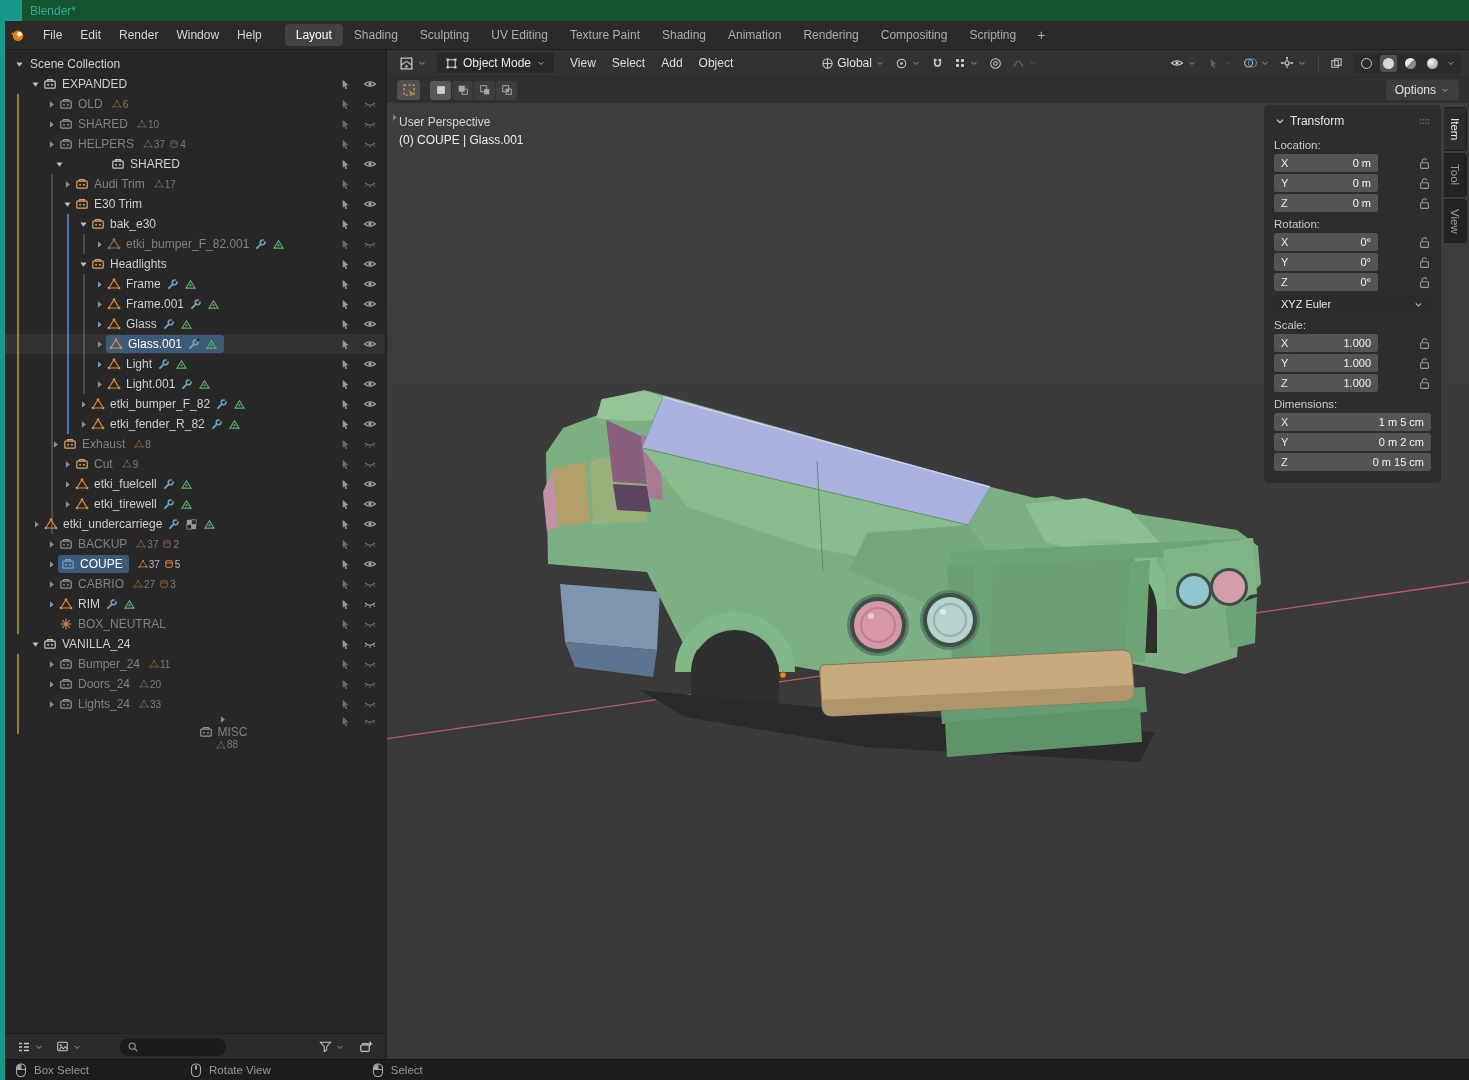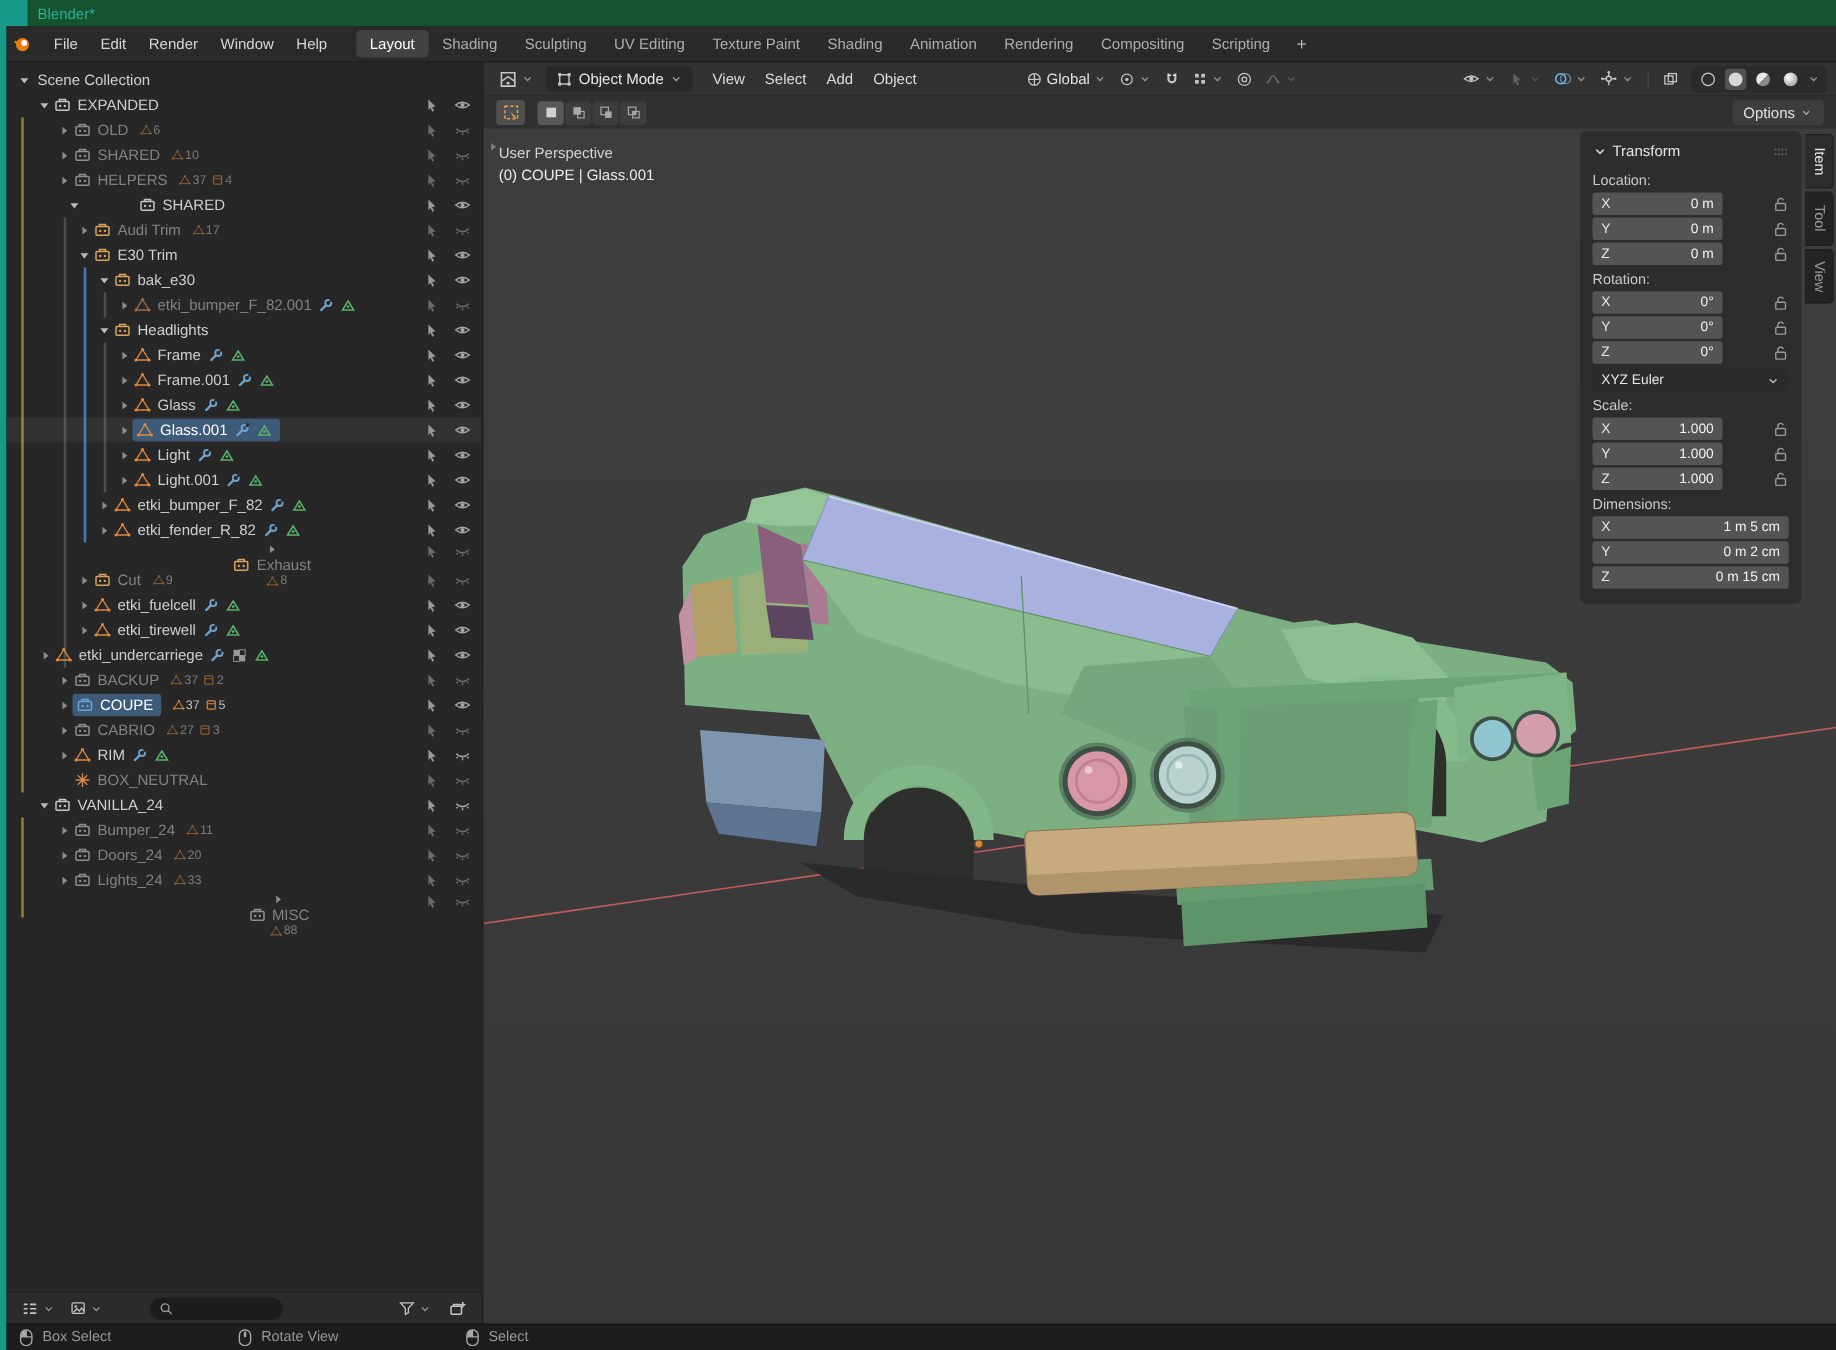--- a/index.html
+++ b/index.html
@@ -877,21 +877,21 @@
                 </svg>
               </span>
               <span style="display:flex">
                 <svg width="14" height="14" viewBox="0 0 14 14" style="display:block">
                   <path d="M1.5 7Q7 2.6 12.5 7 7 11.4 1.5 7z" fill="none" stroke="#a6a6a6" stroke-width="1.1"></path>
                   <circle cx="7" cy="7" r="1.7" fill="#a6a6a6"></circle>
                 </svg>
               </span>
             </span>
           </div>
-          <div class="ol-row" style="padding-left: 44px; flex-direction: column;">
+          <div class="ol-row" style="padding-left: 44px;">
             <span class="ol-arrow">
               <svg width="11" height="11" viewBox="0 0 14 14" style="display:block">
                 <path d="M5 3l5 4-5 4z" fill="#8d8d8d"></path>
               </svg>
             </span>
             <span class="ol-mid">
               <span class="ol-icon">
                 <svg width="14" height="14" viewBox="0 0 14 14" style="display:block">
                   <rect x="1.8" y="4.2" width="10.4" height="7" rx="0.8" fill="none" stroke="#d8a35a" stroke-width="1.2"></rect>
                   <path d="M4.6 4.2V2.6h4.8v1.6" fill="none" stroke="#d8a35a" stroke-width="1.2"></path>

